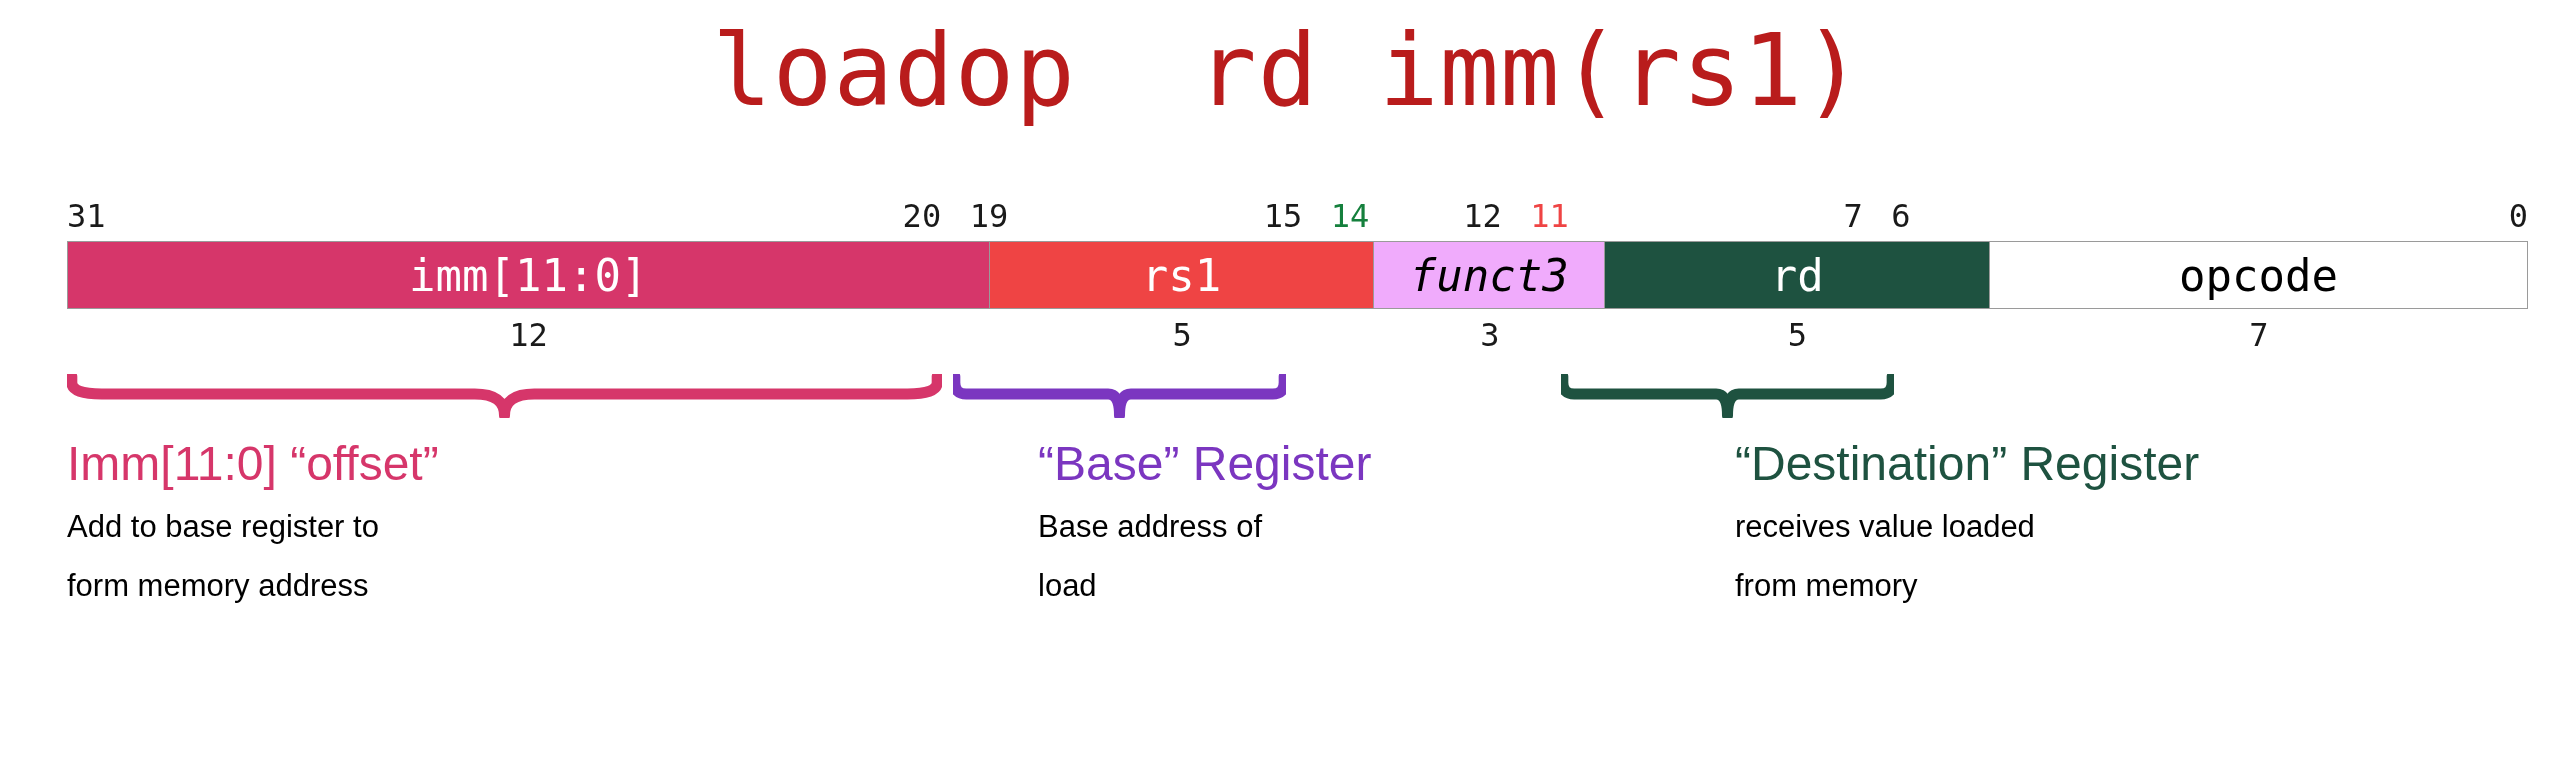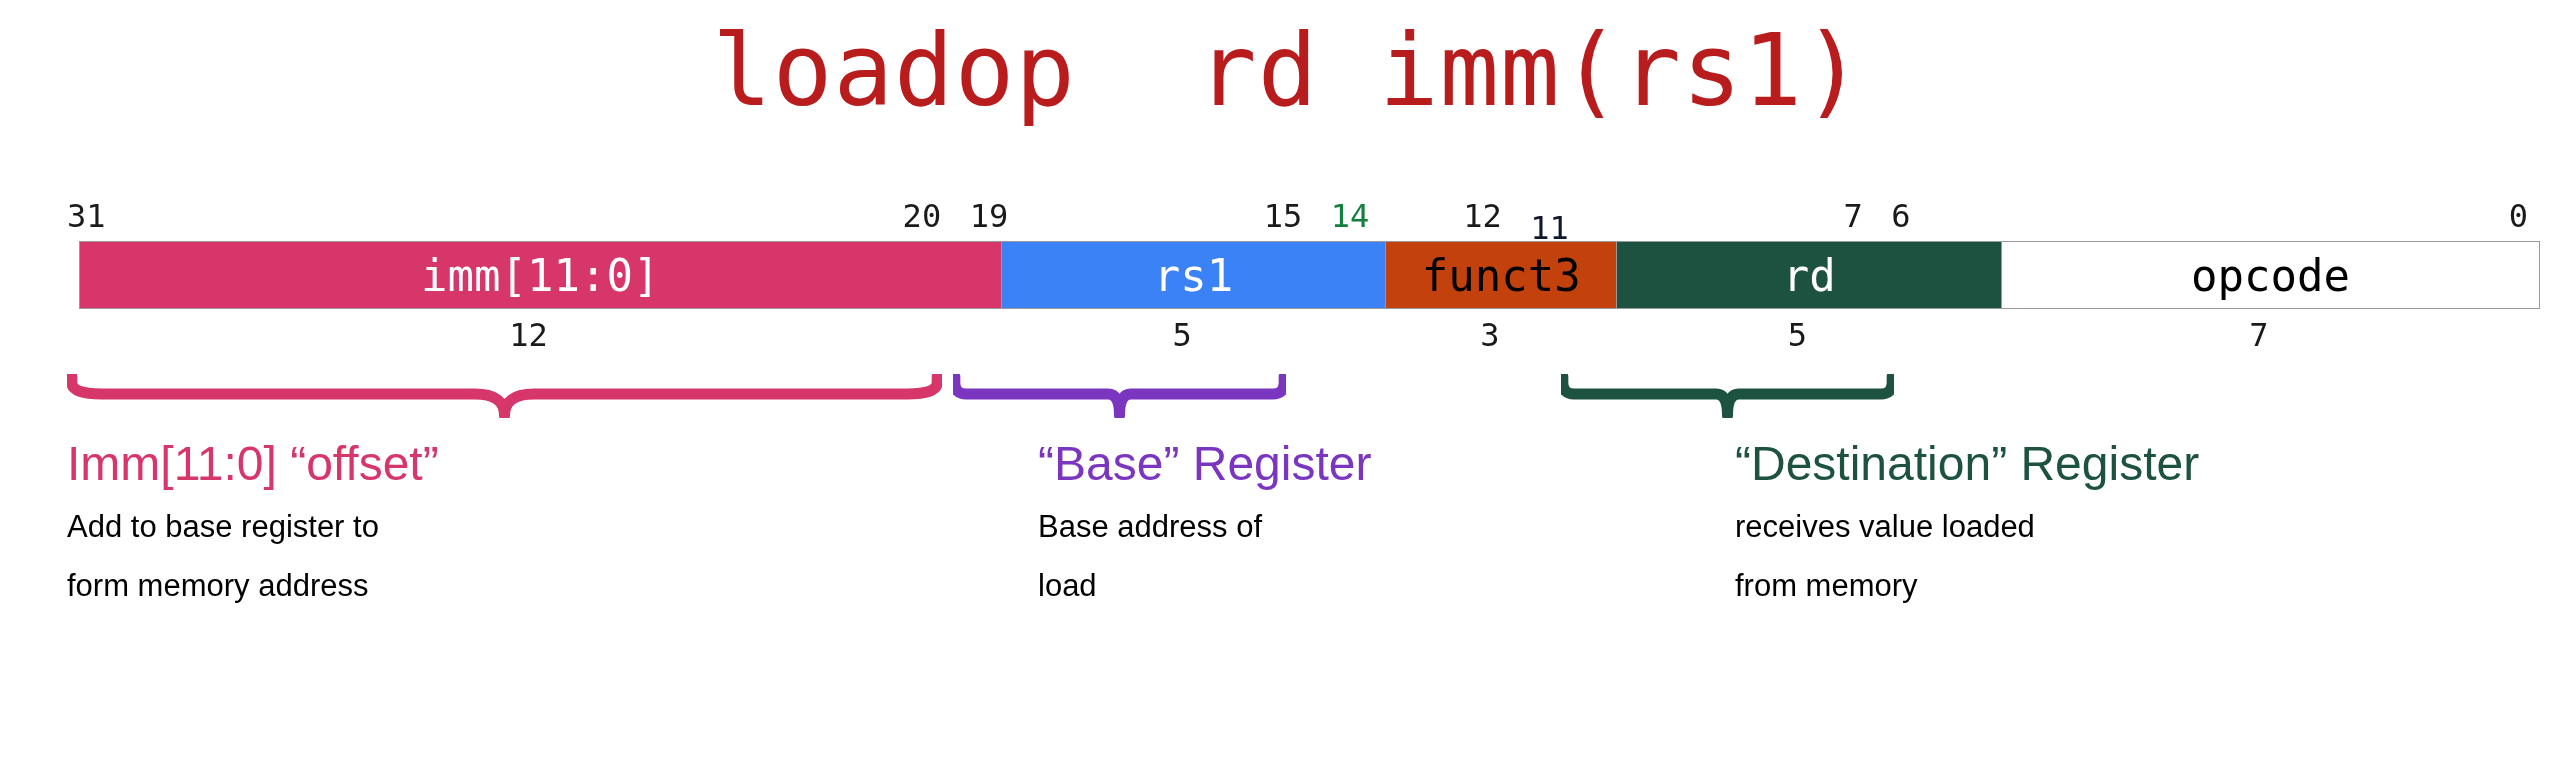--- a/index.html
+++ b/index.html
@@ -55,21 +55,21 @@
     color: #1a1a1a;
     line-height: 42px;
     white-space: nowrap;
   }
   .bit-label.left  { text-align: left; }
   .bit-label.right { text-align: right; }
 
   
   #field-bar {
     position: absolute;
-    left: 12px;
+    left: 0;
     top: 46px;
     width: 2461px;
     height: 68px;
     border: 1.9px solid #9a9a9a;
     box-sizing: border-box;
     display: flex;
     background: #ffffff;
   }
   .field {
     position: relative;
@@ -138,34 +138,34 @@
 
 <div id="diagram">
 
   <div id="bit-row">
       <span class="bit-label left" style="color: rgb(26, 26, 26); left: 0%;">31</span>
       <span class="bit-label right" style="color: rgb(26, 26, 26); left: 0px; width: 35.52%;">20</span>
       <span class="bit-label left" style="color: rgb(26, 26, 26); left: 36.68%;">19</span>
       <span class="bit-label right" style="color: rgb(26, 26, 26); left: 0px; width: 50.19%;">15</span>
       <span class="bit-label left" style="color: #15803d; left: 51.35%; text-align: right;">14</span>
       <span class="bit-label right" style="color: rgb(26, 26, 26); left: 0px; width: 58.3%;">12</span>
-      <span class="bit-label left" style="color: #0f172a; left: 59.46%; margin-top: 12px;">11</span>
+      <span class="bit-label left" style="color: #ef4444; left: 59.46%;">11</span>
       <span class="bit-label right" style="color: rgb(26, 26, 26); left: 0px; width: 72.97%;">7</span>
       <span class="bit-label left" style="color: rgb(26, 26, 26); left: 74.13%;">6</span>
       <span class="bit-label right" style="color: rgb(26, 26, 26); left: 0px; width: 100%;">0</span>
     </div>
 
   <div id="field-bar">
       <div class="field" style="flex: 12 0 0px; background: rgb(214, 54, 106); color: rgb(255, 255, 255); border-right-color: rgb(154, 154, 154);">
         <span>imm[11:0]</span>
       </div>
-      <div class="field" style="flex: 5 0 0px; background: #3b82f6; color: rgb(255, 255, 255); border-right-color: rgb(154, 154, 154);">
+      <div class="field" style="flex: 5 0 0px; background: #ef4444; color: rgb(255, 255, 255); border-right-color: rgb(154, 154, 154);">
         <span>rs1</span>
       </div>
-      <div class="field" style="flex: 3 0 0px; background: #c2410c; color: rgb(0, 0, 0); border-right-color: rgb(154, 154, 154);">
+      <div class="field" style="flex: 3 0 0px; background: #f0abfc; color: rgb(0, 0, 0); border-right-color: rgb(154, 154, 154); font-style: italic;">
         <span>funct3</span>
       </div>
       <div class="field" style="flex: 5 0 0px; background: rgb(30, 82, 64); color: rgb(255, 255, 255); border-right-color: rgb(154, 154, 154);">
         <span>rd</span>
       </div>
       <div class="field" style="flex: 7 0 0px; background: rgb(255, 255, 255); color: rgb(0, 0, 0); border-right-color: rgb(154, 154, 154);">
         <span>opcode</span>
       </div>
     </div>
 

